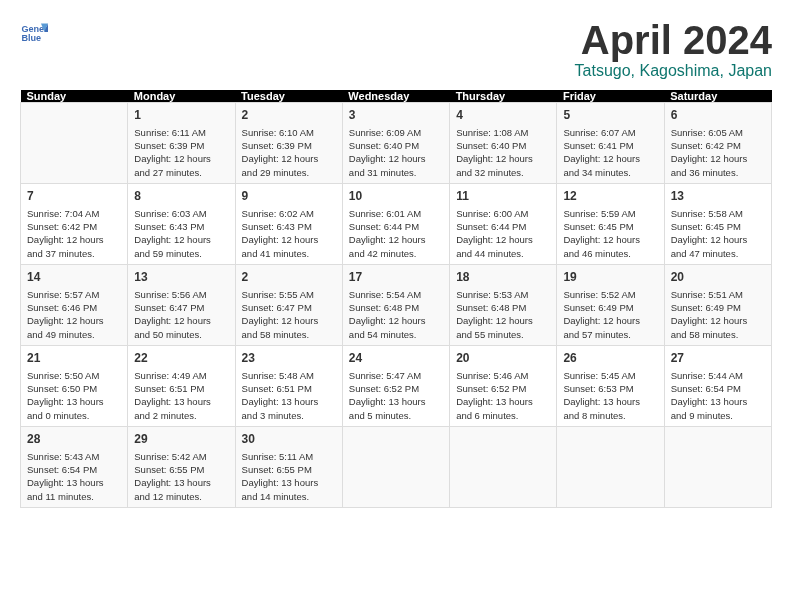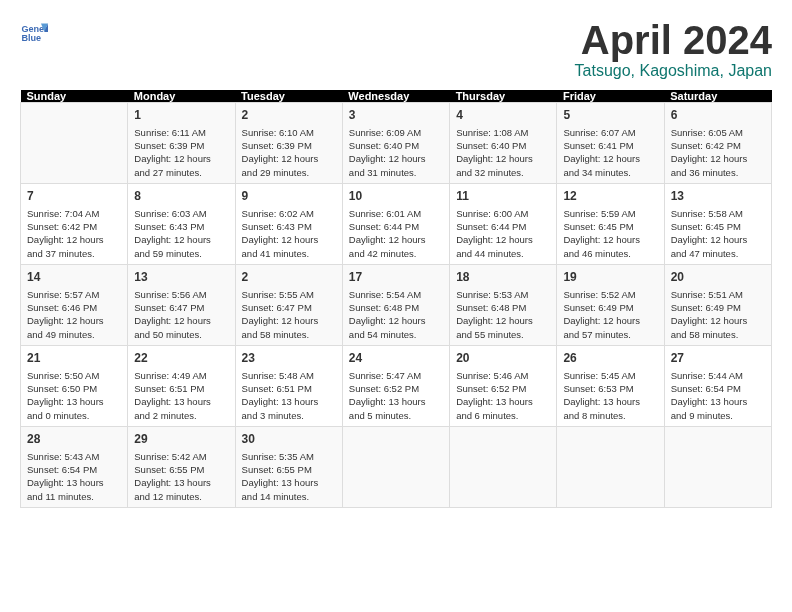--- a/index.html
+++ b/index.html
@@ -323,21 +323,21 @@
           </td>
           <td>
             <span class="day-num">29</span>
             <div>Sunrise: 5:42 AM</div>
             <div>Sunset: 6:55 PM</div>
             <div>Daylight: 13 hours</div>
             <div>and 12 minutes.</div>
           </td>
           <td>
             <span class="day-num">30</span>
-            <div>Sunrise: 5:35 AM</div>
+            <div>Sunrise: 5:11 AM</div>
             <div>Sunset: 6:55 PM</div>
             <div>Daylight: 13 hours</div>
             <div>and 14 minutes.</div>
           </td>
           <td class="empty"></td>
           <td class="empty"></td>
           <td class="empty"></td>
           <td class="empty"></td>
         </tr>
       </tbody>

